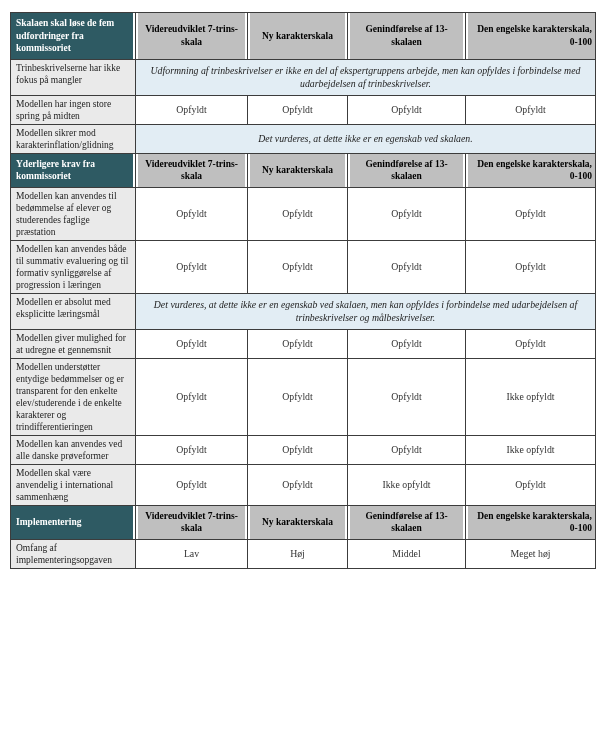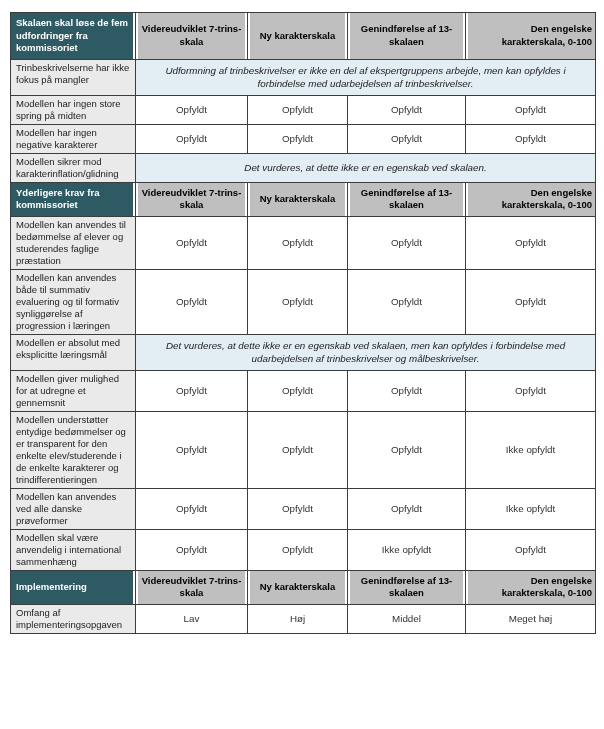--- a/index.html
+++ b/index.html
@@ -3,21 +3,21 @@
 <meta charset="utf-8">
 <style>
   * { box-sizing: border-box; margin: 0; padding: 0; }
   html, body { background: #ffffff; }
   body {
     width: 604px; height: 729px;
     font-family: "Liberation Sans", sans-serif;
     color: #1f1f1f;
     overflow: hidden;
   }
-  .page { padding: 12px 0 16px 10px; }
+  .page { padding: 12px 0 16px 10px; font-family: Liberation Serif, serif; }
   table.grid {
     border-collapse: collapse;
     table-layout: fixed;
     width: 585px;
   }
   col.c1 { width: 125px; }
   col.c2 { width: 112px; }
   col.c3 { width: 100px; }
   col.c4 { width: 118px; }
   col.c5 { width: 130px; }
@@ -101,27 +101,20 @@
           <td class="note" colspan="4">Udformning af trinbeskrivelser er ikke en del af ekspertgruppens arbejde, men kan opfyldes i forbindelse med udarbejdelsen af trinbeskrivelser.</td>
         </tr>
         <tr>
           <td class="row-label">Modellen har ingen store spring på midten</td>
           <td class="value">Opfyldt</td>
           <td class="value">Opfyldt</td>
           <td class="value">Opfyldt</td>
           <td class="value">Opfyldt</td>
         </tr>
         <tr>
-          <td class="row-label">Modellen har ingen negative karakterer</td>
-          <td class="value">Opfyldt</td>
-          <td class="value">Opfyldt</td>
-          <td class="value">Opfyldt</td>
-          <td class="value">Opfyldt</td>
-        </tr>
-        <tr>
           <td class="row-label">Modellen sikrer mod karakterinflation/glidning</td>
           <td class="note" colspan="4">Det vurderes, at dette ikke er en egenskab ved skalaen.</td>
         </tr>
         <tr class="section-row">
           <td class="sec-label">Yderligere krav fra kommissoriet</td>
           <td class="sec-col">Videreudviklet 7-trins-skala</td>
           <td class="sec-col">Ny karakterskala</td>
           <td class="sec-col">Genindførelse af 13-skalaen</td>
           <td class="sec-col">Den engelske karakterskala, 0-100</td>
         </tr>

